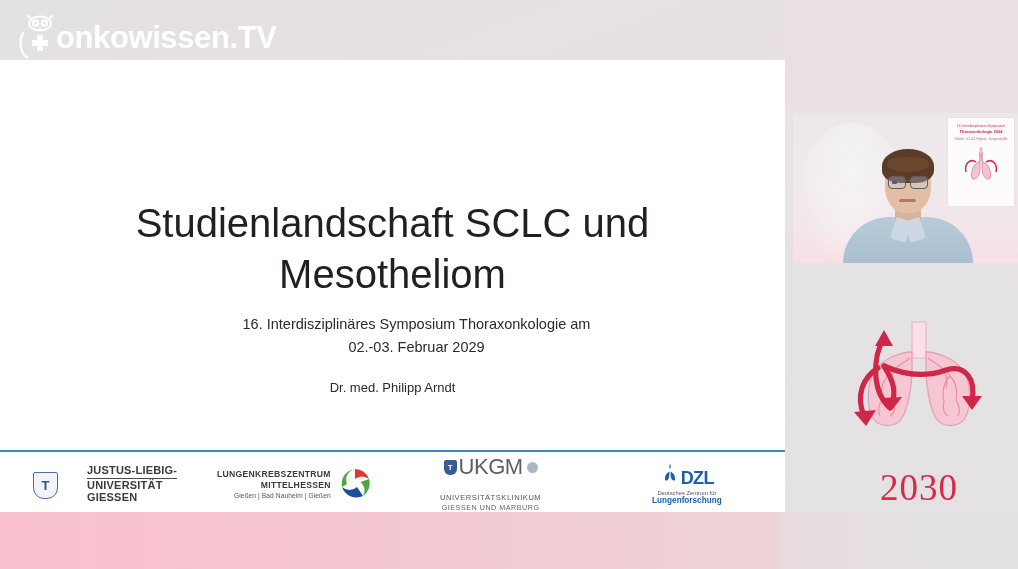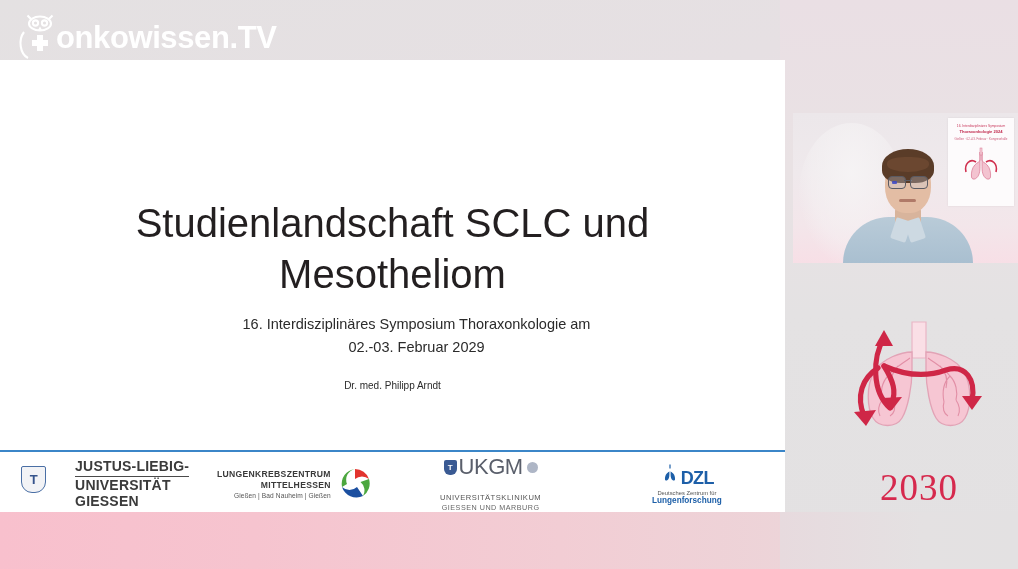--- a/index.html
+++ b/index.html
@@ -51,35 +51,35 @@
     text-align:center;
     font-size:40px;line-height:1.28;font-weight:400;color:#231f20;
     padding:0 42px;box-sizing:border-box;margin-top:10px;
   }
   .slide-sub{
     position:absolute;left:0;right:0;top:253px;
     text-align:center;font-size:14.5px;line-height:1.58;color:#2b2b2b;padding-left:48px;
   }
   .slide-speaker{
     position:absolute;left:0;right:0;top:320px;
-    text-align:center;font-size:10px;color:#2b2b2b;
+    text-align:center;font-size:13px;color:#2b2b2b;
   }
   .divider{
     position:absolute;left:0;top:390px;width:785px;height:2px;
     background:#3b86c8;
   }
   .logo-row{
     position:absolute;left:0;top:396px;width:785px;height:56px;
     display:flex;align-items:center;
   }
   .logo-cell{display:flex;align-items:center;justify-content:center;flex:1;}
 
   
   .jlu{display:flex;align-items:flex-start;gap:2px;position:relative;}
-  .jlu-txt{font-size:14px;font-weight:700;color:#3b3b3b;letter-spacing:.2px;line-height:1.18;margin-left:28px;}
+  .jlu-txt{font-size:11px;font-weight:700;color:#3b3b3b;letter-spacing:.2px;line-height:1.18;margin-left:28px;}
   .jlu-top{border-bottom:1px solid #4a4a4a;padding-bottom:1px;}
   .jlu-shield{
     position:absolute;left:14px;top:8px;width:23px;height:25px;
     background:#f2f3f6;border:1.3px solid #4a6fa5;
     border-radius:2px 2px 11px 11px;
     display:flex;align-items:center;justify-content:center;
     font-size:13px;font-weight:700;color:#36548c;
   }
   .jlu-lines{position:relative;padding-left:40px;}
 

